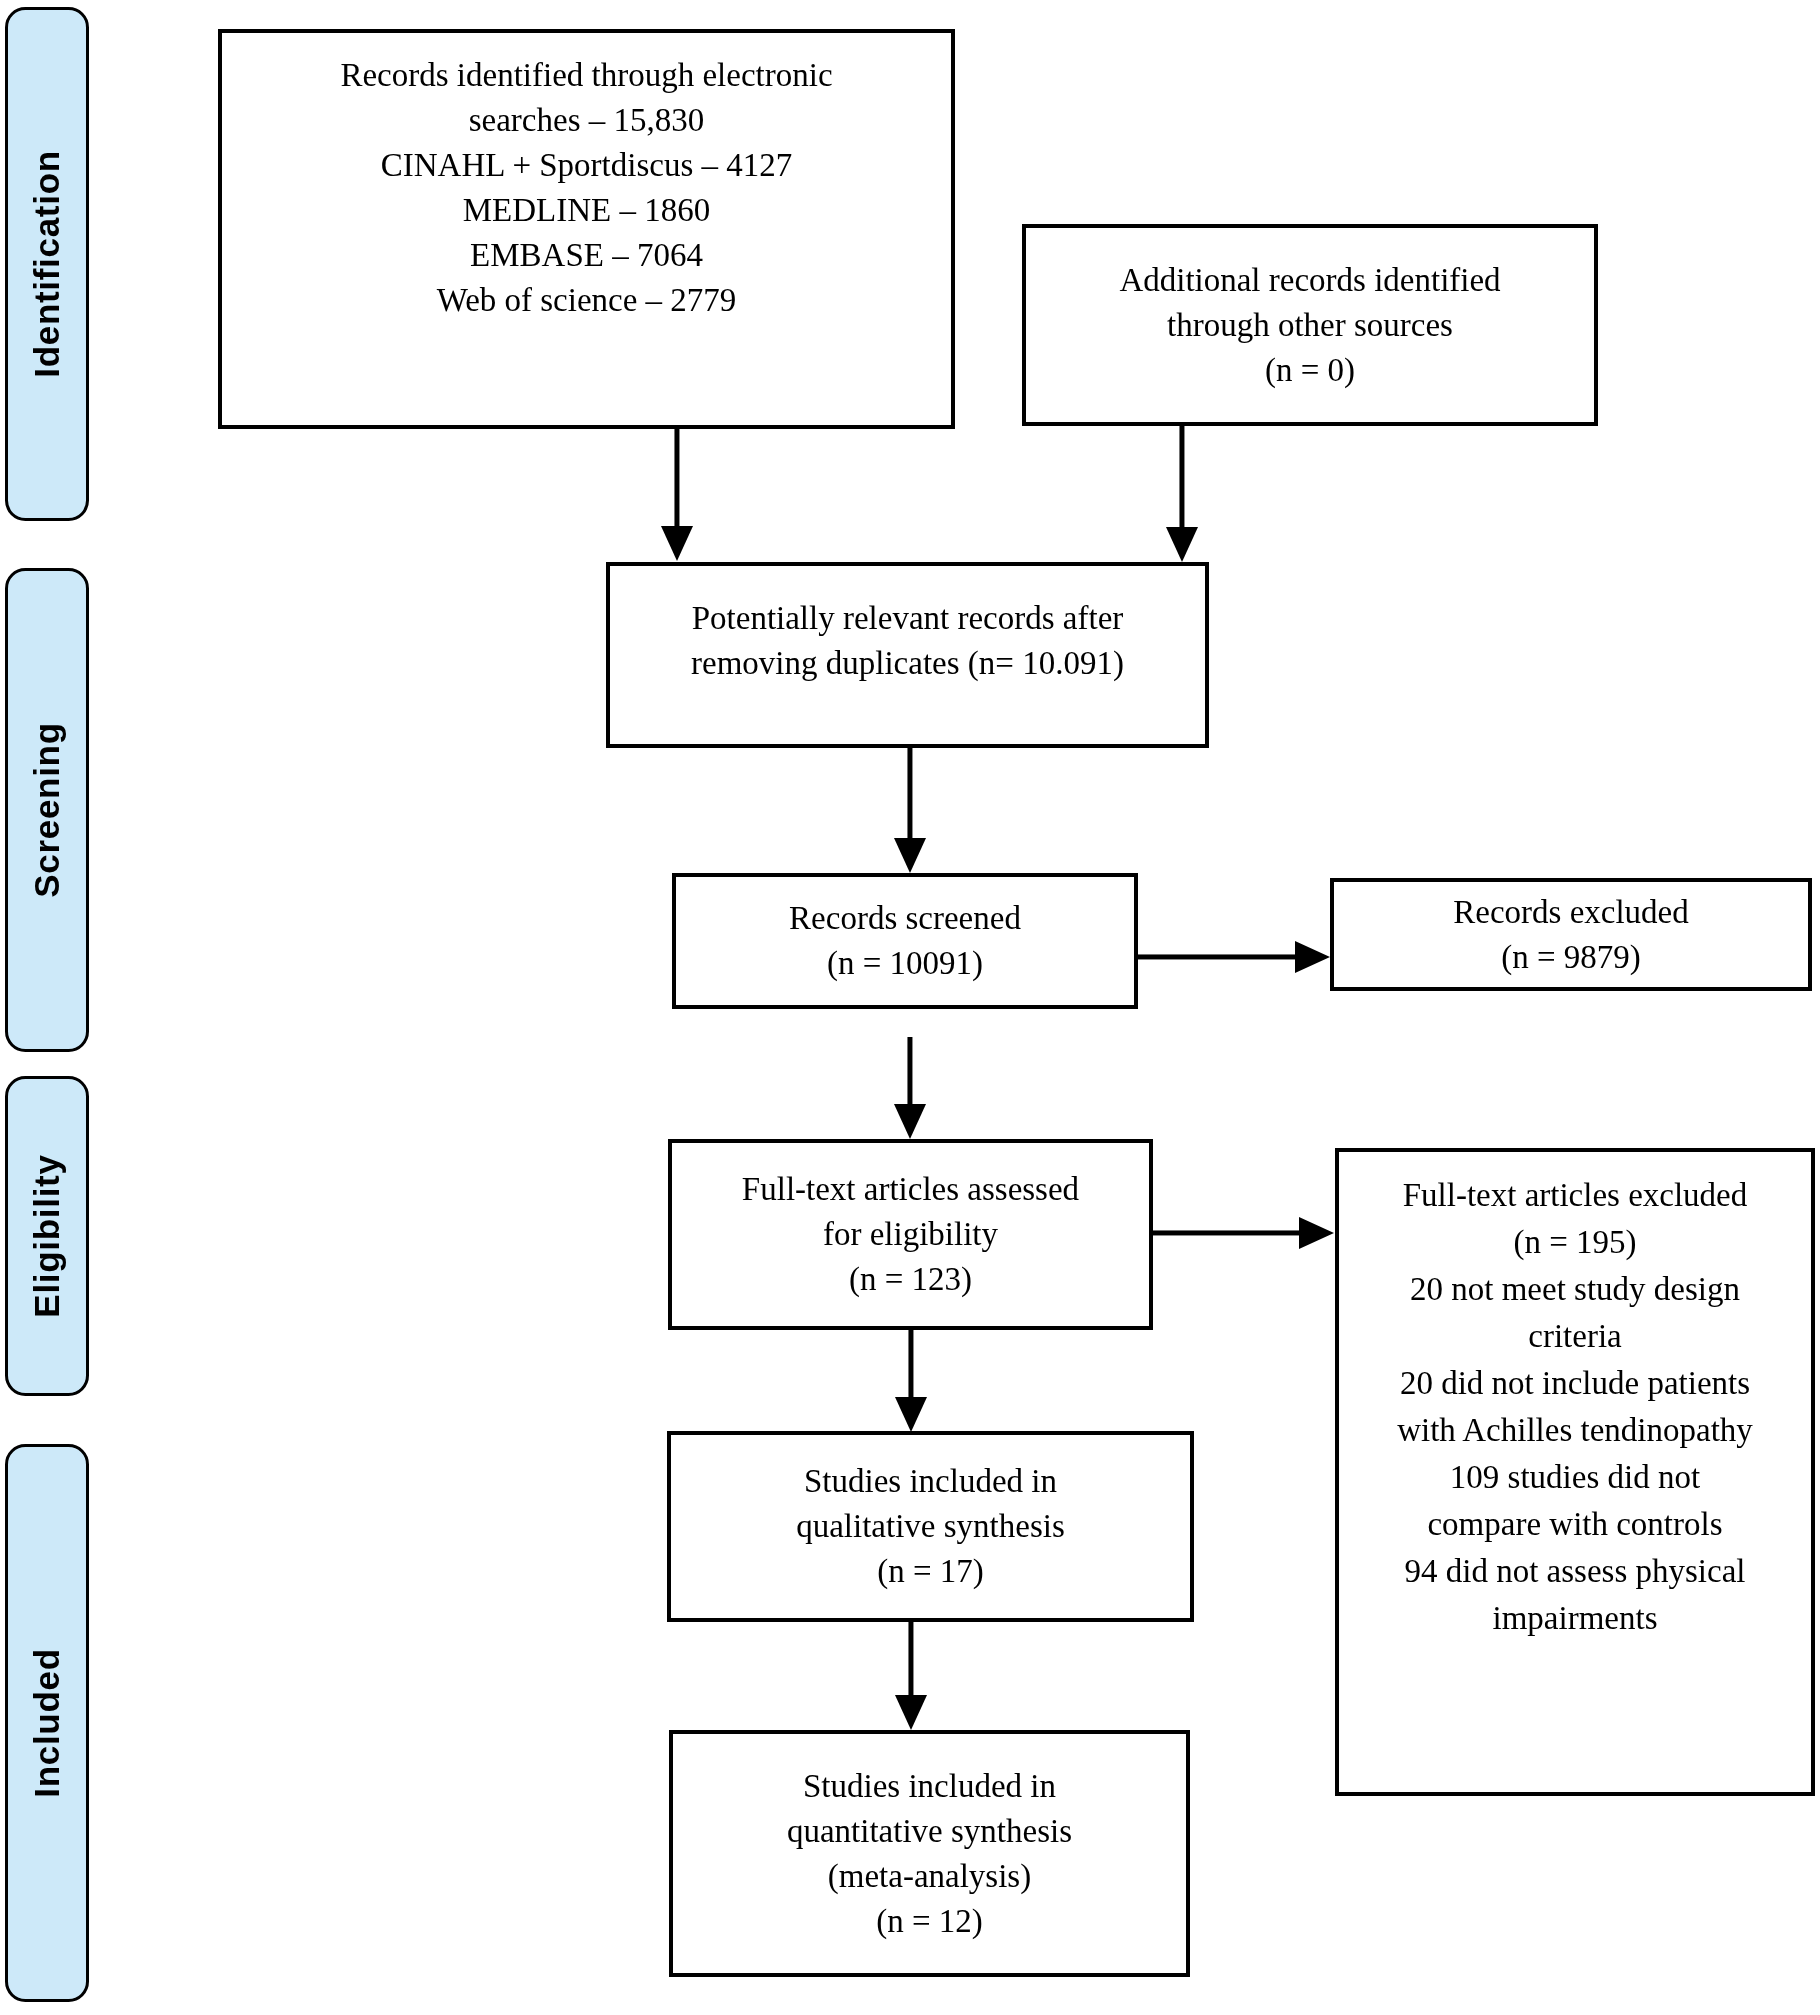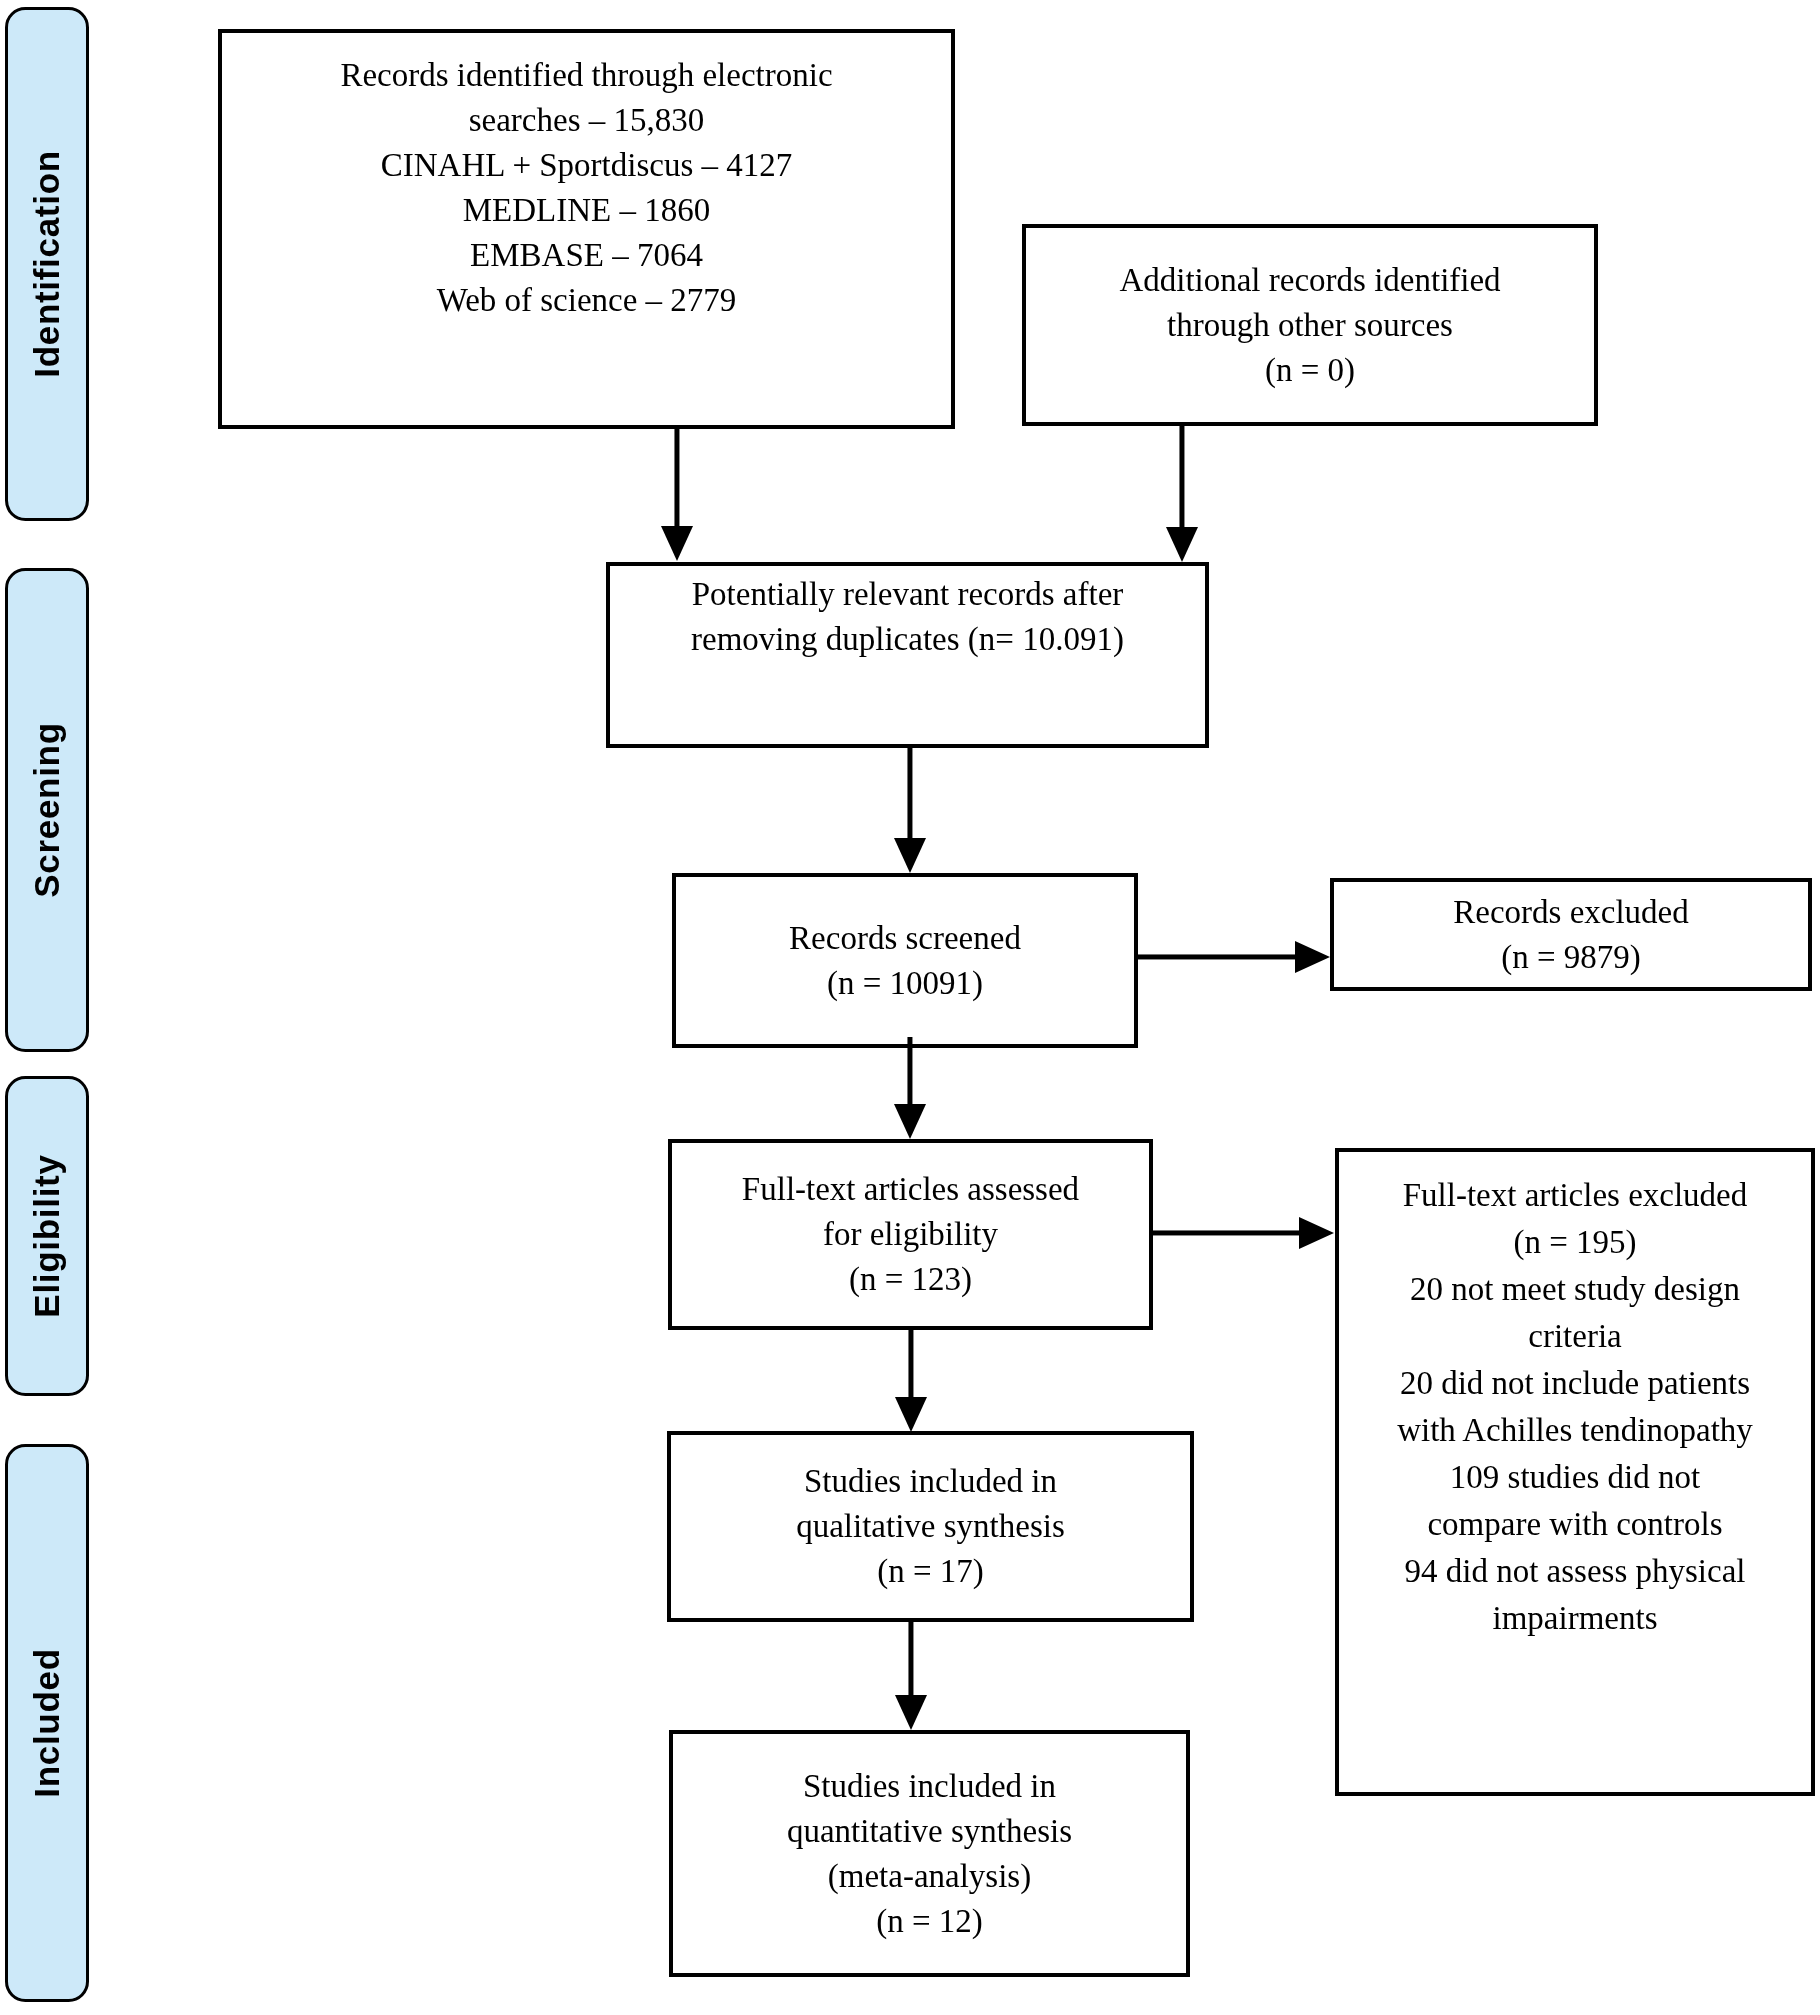--- a/index.html
+++ b/index.html
@@ -80,26 +80,26 @@
       <div>EMBASE – 7064</div>
       <div>Web of science – 2779</div>
     </div>
 
   <div class="node center" style="left:1022px;top:224px;width:576px;height:202px;">
       <div>Additional records identified</div>
       <div>through other sources</div>
       <div>(n = 0)</div>
     </div>
 
-  <div class="node top" style="left:606px;top:562px;width:603px;height:186px;padding-top:6px;">
+  <div class="node top" style="left:606px;top:562px;width:603px;height:186px;padding-top:30px;">
       <div>Potentially relevant records after</div>
       <div>removing duplicates (n= 10.091)</div>
     </div>
 
-  <div class="node center" style="left:672px;top:873px;width:466px;height:175px;">
+  <div class="node center" style="left:672px;top:873px;width:466px;height:136px;">
       <div>Records screened</div>
       <div>(n = 10091)</div>
     </div>
 
   <div class="node center" style="left:1330px;top:878px;width:482px;height:113px;">
       <div>Records excluded</div>
       <div>(n = 9879)</div>
     </div>
 
   <div class="node center" style="left:668px;top:1139px;width:485px;height:191px;">

